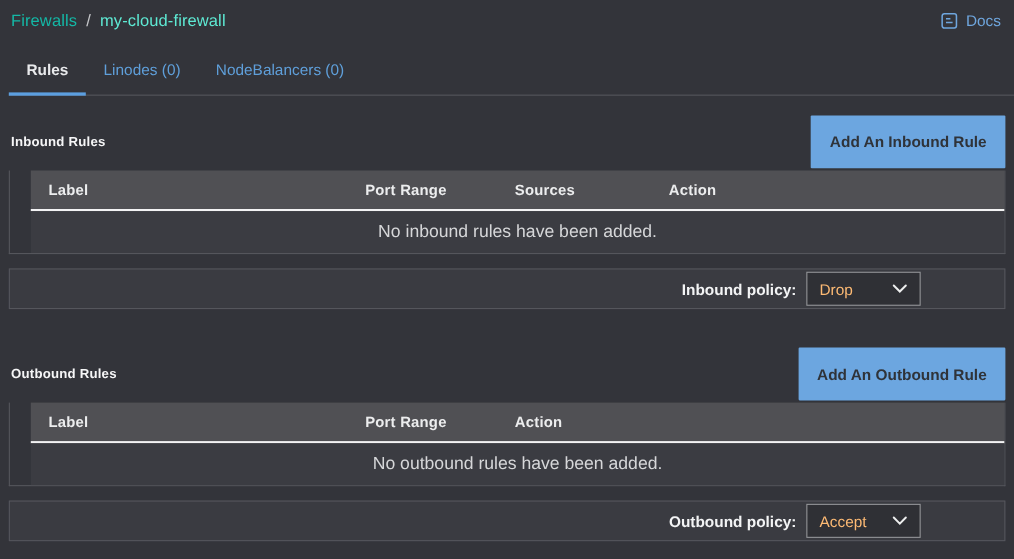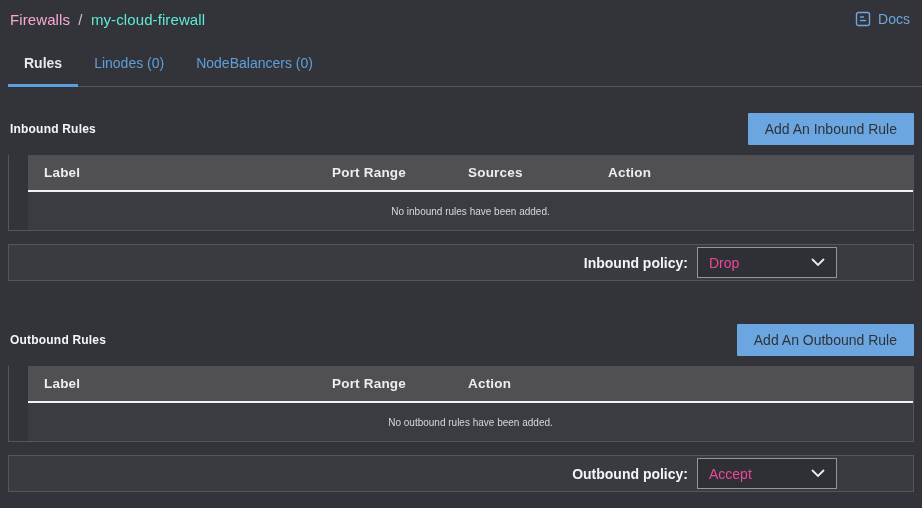--- a/index.html
+++ b/index.html
@@ -13,21 +13,21 @@
 
   
   .topbar {
     height: 32px;
     display: flex;
     align-items: center;
     justify-content: space-between;
     padding: 6px 12px 0 10px;
   }
   .breadcrumb { font-size: 15px; color: #c5c6c9; letter-spacing: .1px; }
-  .breadcrumb .crumb-section { color: #f9a8d4; }
+  .breadcrumb .crumb-section { color: #14b8a6; }
   .breadcrumb .crumb-sep { color: #c5c6c9; margin: 0 4px; }
   .breadcrumb .crumb-current { color: #5eead4; font-weight: normal; }
   .docs-link {
     display: flex; align-items: center; gap: 7px;
     color: #6fa6de; font-size: 14px; cursor: pointer;
   }
   .docs-link svg { display: block; }
 
   
   .tabbar {
@@ -66,28 +66,28 @@
   }
   .section-header.second { margin-top: 42px; }
   .section-title {
     font-size: 12px;
     font-weight: bold;
     color: #f6f6f7;
     padding-left: 2px;
     letter-spacing: .2px;
   }
   .add-btn {
-    height: 32px;
+    height: 48px;
     background: #6ca6e0;
     color: #2f3339;
     border: none;
     border-radius: 1px;
     font-family: inherit;
     font-size: 14px;
-    font-weight: normal;
+    font-weight: bold;
     padding: 0 17px;
     cursor: pointer;
   }
 
   
   .rules-table {
     margin-top: 9px;
     border: 1px solid #55565c;
     border-top: none;
     padding-left: 19px;
@@ -104,21 +104,21 @@
     font-weight: bold;
     color: #ecedee;
     letter-spacing: .2px;
   }
   .tbody-empty {
     background: #3b3c42;
     height: 38px;
     display: flex;
     align-items: center;
     justify-content: center;
-    font-size: 10px;
+    font-size: 16px;
     color: #d6d7d9;
   }
 
   
   .policy-row {
     margin-top: 13px;
     height: 37px;
     border: 1px solid #55565c;
     background: #3a3b41;
     display: flex;
@@ -126,30 +126,30 @@
     justify-content: flex-end;
     padding-right: 76px;
   }
   .policy-label {
     font-size: 14px;
     font-weight: bold;
     color: #f3f4f5;
     margin-right: 9px;
   }
   .policy-select {
-    width: 140px;
+    width: 104px;
     height: 31px;
     border: 1px solid #95969a;
     background: #2f3035;
     display: flex;
     align-items: center;
     justify-content: space-between;
     padding: 0 11px 0 11px;
     font-size: 14px;
-    color: #ec4899;
+    color: #fdba74;
     cursor: pointer;
   }
   .policy-select svg { display: block; }
 </style>
 </head>
 <body>
 
 <div class="topbar">
   <div class="breadcrumb">
     <span class="crumb-section">Firewalls</span>

